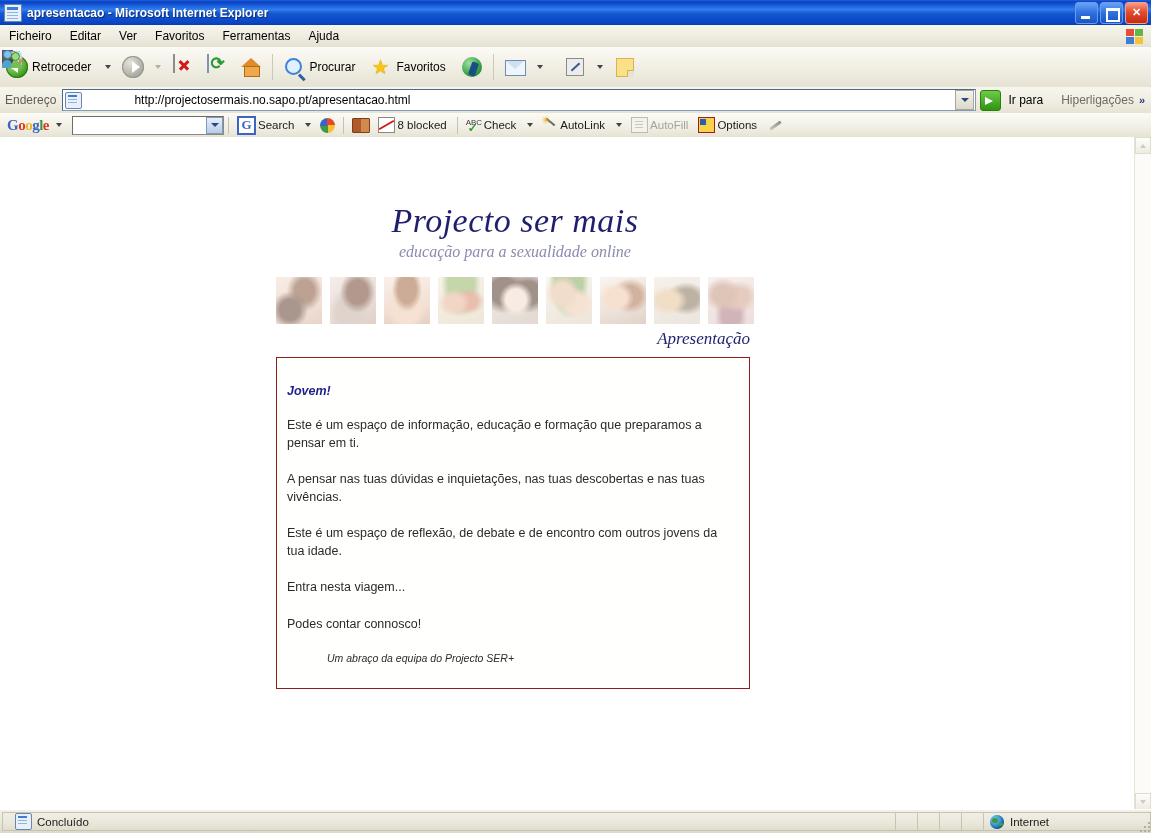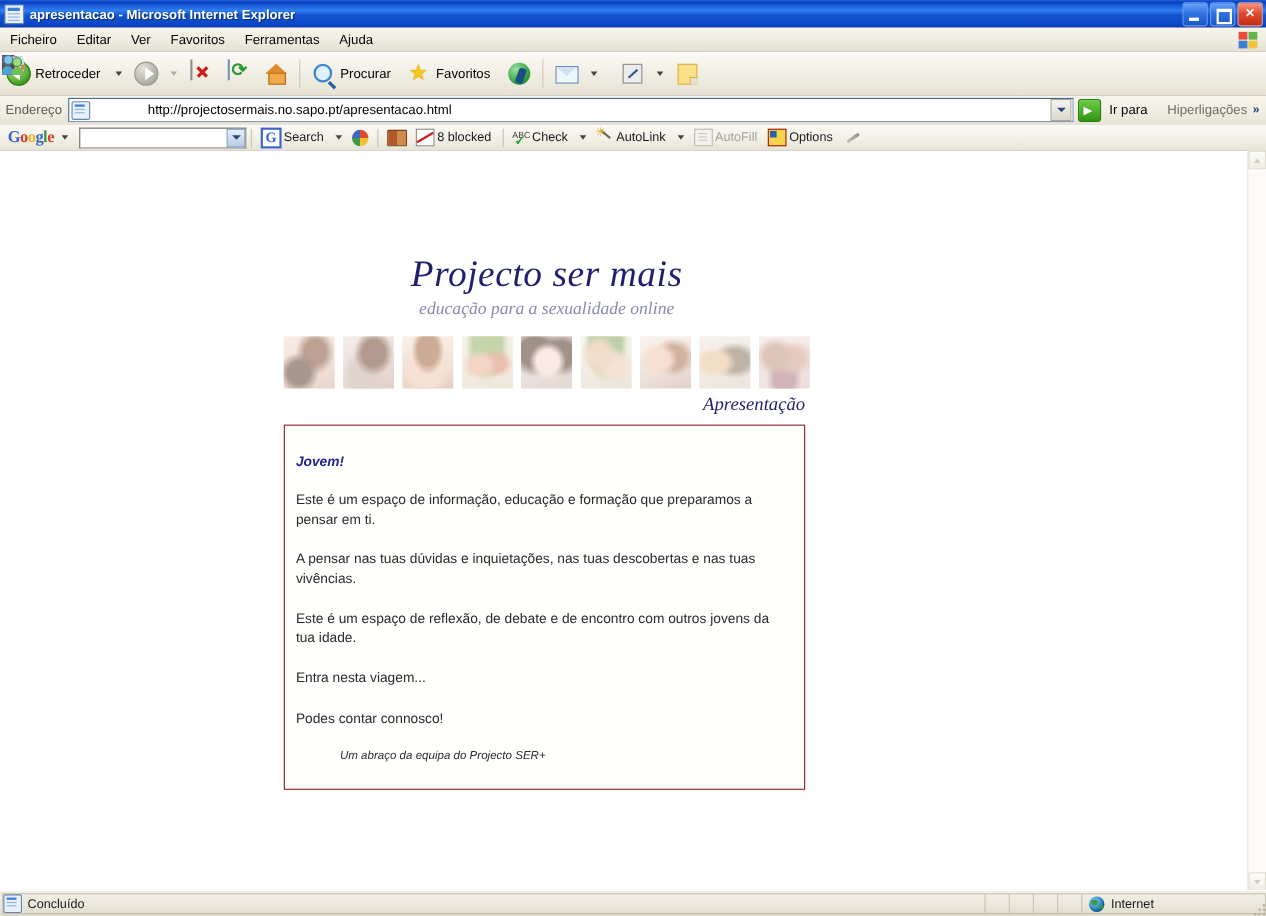--- a/index.html
+++ b/index.html
@@ -2,21 +2,21 @@
 <html><head>
 <meta charset="utf-8">
 <style>
   html,body{margin:0;padding:0;}
   body{
     width:1151px;height:833px;overflow:hidden;
     font-family:"Liberation Sans",sans-serif;
     background:#ffffff;
     -webkit-font-smoothing:none;
   }
-  .app{position:relative;width:1151px;height:833px;background:#701a75;}
+  .app{position:relative;width:1151px;height:833px;background:#f0abfc;}
 
   
   .titlebar{
     position:absolute;left:0;top:0;width:1151px;height:25px;
     background:linear-gradient(180deg,#1e60d8 0%,#0a41c4 8%,#2f7ef0 38%,#1355cf 55%,#0b47c8 88%,#0a3cb0 100%);
     display:flex;align-items:center;
     border-bottom:1px solid #0a3cb0;
   }
   .tb-icon{
     width:16px;height:16px;margin-left:4px;margin-right:5px;
@@ -213,21 +213,21 @@
   
   .viewport{
     position:absolute;left:0;top:137px;width:1151px;height:673px;
     background:#ffffff;border-top:1px solid #fff;
     overflow:hidden;
   }
   .page{
     position:absolute;left:0;top:0;width:1135px;height:673px;background:#ffffff;
   }
   .content-wrap{
-    position:absolute;left:258px;top:0;width:478px;margin-top:29px;
+    position:absolute;left:276px;top:0;width:478px;
   }
   .site-title{
     text-align:center;font-family:"Liberation Serif",serif;
     font-style:italic;font-size:34px;color:#1f1f6e;
     letter-spacing:0.5px;margin-top:65px;line-height:1.05;
     white-space:nowrap;
   }
   .site-sub{
     text-align:center;font-family:"Liberation Serif",serif;
     font-style:italic;font-size:16px;color:#8a8ab0;margin-top:4px;
@@ -276,21 +276,21 @@
   .sb-btn.bottom{position:absolute;bottom:0;left:0;}
 
   
   .statusbar{
     position:absolute;left:0;bottom:0;width:1151px;height:23px;
     background:linear-gradient(180deg,#f3f1e7 0%,#e9e6d9 60%,#ddd9c9 100%);
     border-top:1px solid #fff;display:flex;align-items:center;
   }
   .st-cell{height:19px;display:flex;align-items:center;box-sizing:border-box;}
   .st-main{
-    flex:1;border:1px solid #c7c3b4;border-right:none;margin:2px 0 2px 2px;padding-left:0;
+    flex:1;border:1px solid #c7c3b4;border-right:none;margin:2px 0 2px 2px;padding-left:12px;
   }
   .st-icon{
     width:15px;height:15px;margin-right:5px;flex:none;border-radius:2px;
     background:#e8f1fb;border:1px solid #6b86ad;position:relative;
   }
   .st-icon::before{content:"";position:absolute;left:2px;top:2px;width:9px;height:2px;background:#3a7fd5;}
   .st-icon::after{content:"";position:absolute;left:2px;top:6px;width:9px;height:1px;background:#8fb4dd;box-shadow:0 3px 0 #8fb4dd;}
   .st-txt{font-size:11.5px;color:#1a1a1a;white-space:nowrap;}
   .st-pad{width:22px;border:1px solid #c7c3b4;border-right:none;margin:2px 0;}
   .st-zone{

